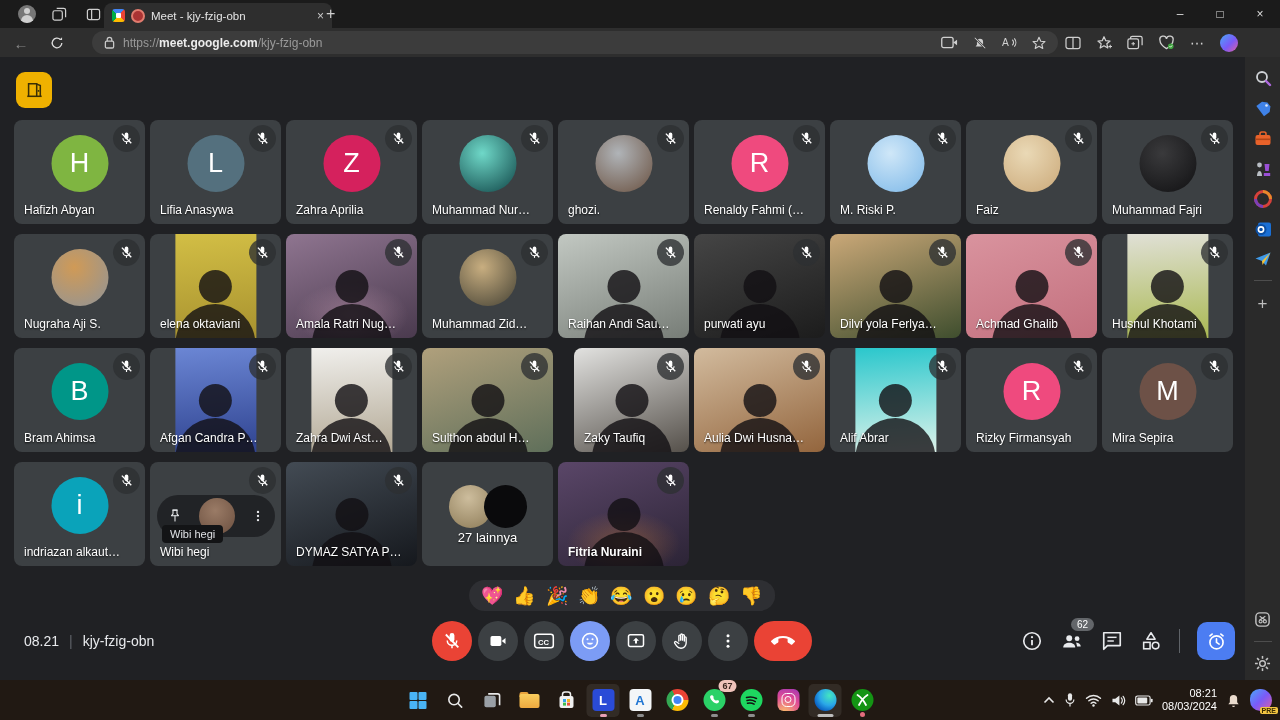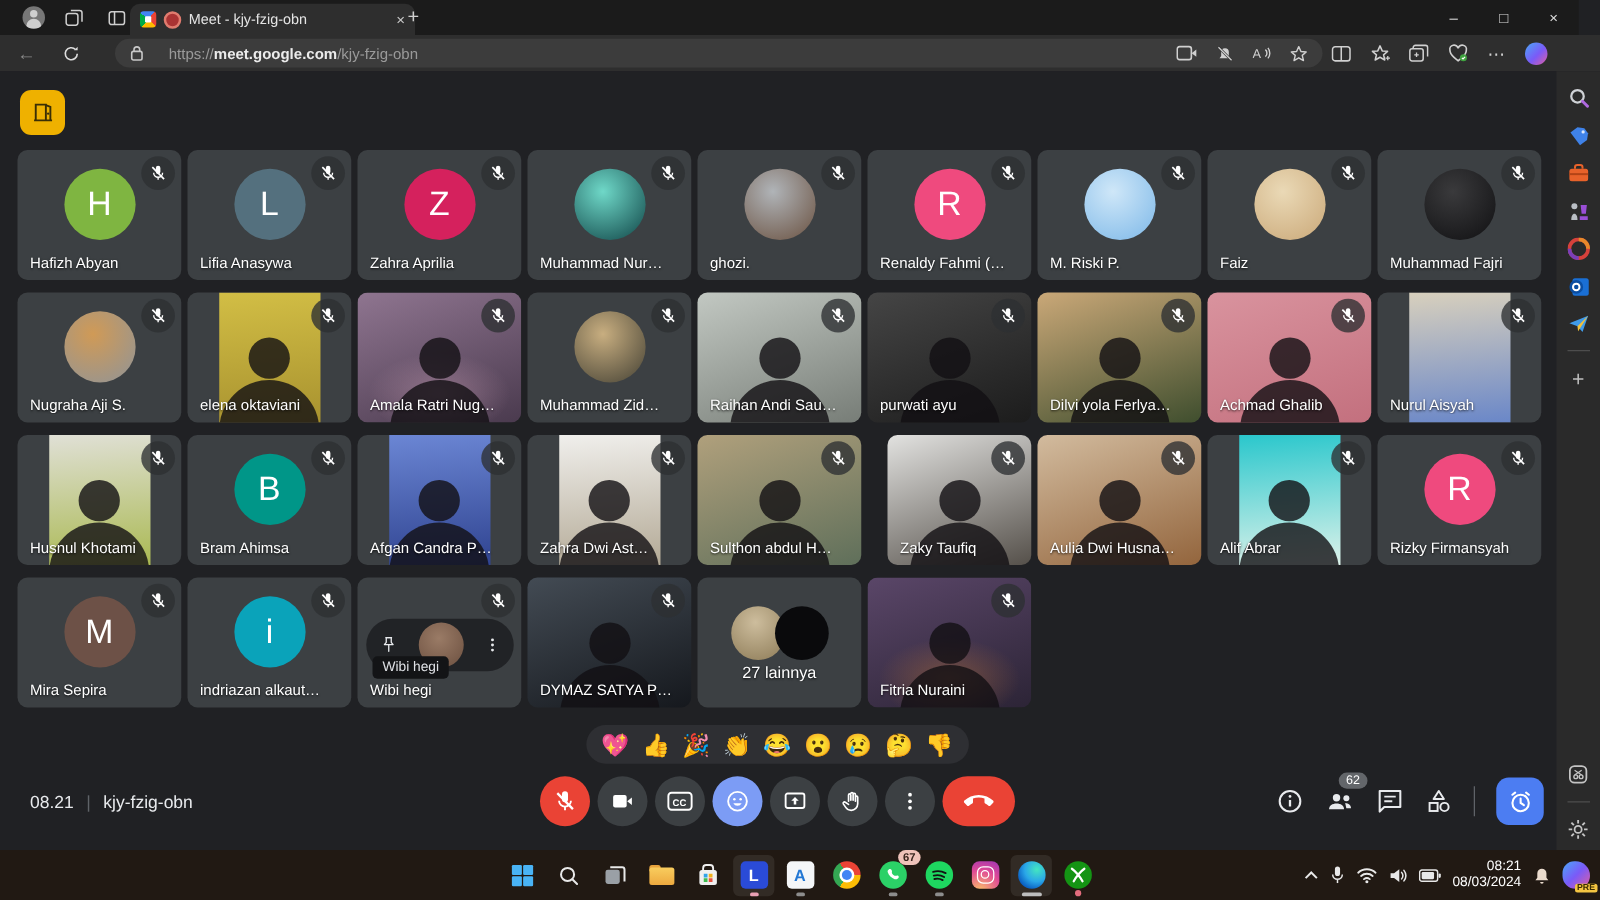--- a/index.html
+++ b/index.html
@@ -1,37 +1,37 @@
 <!DOCTYPE html>
 <html><head>
 <meta charset="utf-8">
 <style>
   html,body{margin:0;padding:0;background:#000;}
   #app{position:relative;width:1280px;height:720px;overflow:hidden;background:#202124;
        font-family:"Liberation Sans",sans-serif;-webkit-font-smoothing:antialiased;}
   
-  .tabbar{position:absolute;top:0;left:0;right:17px;height:28px;background:#1b1b1b;}
+  .tabbar{position:absolute;top:0;left:0;right:0;height:28px;background:#1b1b1b;}
   .tb-ico{position:absolute;top:5px;width:18px;height:18px;display:flex;align-items:center;justify-content:center;}
   .profile-circle{left:18px;width:18px;height:18px;border-radius:50%;background:#777;overflow:hidden;}
   .profile-circle::before{content:"";position:absolute;top:3px;left:6px;width:6px;height:6px;border-radius:50%;background:#cfcfcf;}
   .profile-circle::after{content:"";position:absolute;top:10px;left:3px;width:12px;height:8px;border-radius:6px 6px 0 0;background:#cfcfcf;}
   .tab{position:absolute;left:104px;top:3px;width:212px;height:25px;background:#2e2e2e;border-radius:8px 8px 0 0;
        display:flex;align-items:center;padding:0 8px;gap:6px;}
   .favicon{width:13px;height:13px;border-radius:3px;flex:0 0 auto;
        background:conic-gradient(from 40deg,#ea4335 0 25%,#ffba00 0 50%,#00ac47 0 75%,#4285f4 0 100%);position:relative;}
   .favicon::after{content:"";position:absolute;inset:4px;background:#fff;border-radius:1px;}
   .recdot{width:10px;height:10px;border-radius:50%;background:#a33;border:2px solid #e07b6e;flex:0 0 auto;}
   .tab-title{font-size:11.5px;color:#e4e4e4;flex:1;white-space:nowrap;overflow:hidden;}
   .tab-close{color:#c9c9c9;font-size:12px;flex:0 0 auto;}
   .newtab{position:absolute;left:326px;top:6px;color:#cfcfcf;font-size:16px;line-height:16px;}
   .wctrl{position:absolute;top:0;height:28px;width:40px;display:flex;align-items:center;justify-content:center;color:#dcdcdc;font-size:12px;}
   .toolbar{position:absolute;top:28px;left:0;right:0;height:29px;background:#2e2e2e;}
   .nav-ico{position:absolute;top:4px;width:22px;height:22px;display:flex;align-items:center;justify-content:center;font-size:15px;}
   .urlbar{position:absolute;left:92px;top:3px;width:966px;height:23px;background:#3c3c3c;border-radius:12px;
-       display:flex;align-items:center;padding:0 12px;gap:20px;box-sizing:border-box;}
+       display:flex;align-items:center;padding:0 12px;gap:8px;box-sizing:border-box;}
   .url-text{font-size:12px;white-space:nowrap;}
   .url-dim{color:#9a9a9a;} .url-main{color:#ececec;font-weight:bold;}
   .url-right{margin-left:auto;display:flex;align-items:center;gap:15px;}
   .tool-right{position:absolute;right:42px;top:0;height:29px;display:flex;align-items:center;gap:15px;}
   .ic{display:inline-flex;align-items:center;justify-content:center;}
   .blob{width:18px;height:18px;border-radius:50%;background:linear-gradient(135deg,#4aa8f7 0%,#7a5af8 55%,#e05fa0 100%);}
   
   .sidebar{position:absolute;top:57px;right:0;width:35px;bottom:40px;background:#2a2a2a;
        display:flex;flex-direction:column;align-items:center;padding:12px 0 8px;box-sizing:border-box;gap:13px;}
   .sb-div{width:18px;height:1px;background:#4d4d4d;}
@@ -520,32 +520,20 @@
             <svg viewBox="0 0 24 24">
               <rect x="9.1" y="2.5" width="5.8" height="10.5" rx="2.9" fill="#fff"></rect>
               <path d="M6.3 11.5a5.7 5.7 0 0 0 11.4 0" fill="none" stroke="#fff" stroke-width="1.8"></path>
               <path d="M12 17.2v3.4" stroke="#fff" stroke-width="1.8"></path>
               <path d="M4.6 4.2 19.6 19.6" stroke="#fff" stroke-width="2.2"></path>
             </svg>
           </span>
           <div class="label">Achmad Ghalib</div>
         </div>
         <div class="tile">
-          <div class="portrait" style="background:linear-gradient(175deg, #d8d0bd, #6a87c8)"></div>
-          <span class="mic">
-            <svg viewBox="0 0 24 24">
-              <rect x="9.1" y="2.5" width="5.8" height="10.5" rx="2.9" fill="#fff"></rect>
-              <path d="M6.3 11.5a5.7 5.7 0 0 0 11.4 0" fill="none" stroke="#fff" stroke-width="1.8"></path>
-              <path d="M12 17.2v3.4" stroke="#fff" stroke-width="1.8"></path>
-              <path d="M4.6 4.2 19.6 19.6" stroke="#fff" stroke-width="2.2"></path>
-            </svg>
-          </span>
-          <div class="label">Nurul Aisyah</div>
-        </div>
-        <div class="tile">
           <div class="portrait" style="background:linear-gradient(175deg, #e0e0d6, #aab952)">
             <div class="person"></div>
           </div>
           <span class="mic">
             <svg viewBox="0 0 24 24">
               <rect x="9.1" y="2.5" width="5.8" height="10.5" rx="2.9" fill="#fff"></rect>
               <path d="M6.3 11.5a5.7 5.7 0 0 0 11.4 0" fill="none" stroke="#fff" stroke-width="1.8"></path>
               <path d="M12 17.2v3.4" stroke="#fff" stroke-width="1.8"></path>
               <path d="M4.6 4.2 19.6 19.6" stroke="#fff" stroke-width="2.2"></path>
             </svg>
@@ -719,21 +707,21 @@
           </span>
           <div class="label">DYMAZ SATYA P…</div>
         </div>
         <div class="tile">
           <div class="ovwrap">
             <span class="ov a"></span>
             <span class="ov b"></span>
           </div>
           <div class="label center">27 lainnya</div>
         </div>
-        <div class="tile" style="background: radial-gradient(62% 45% at 50% 78%, rgba(208, 128, 56, 0.4), transparent 70%), linear-gradient(160deg, rgb(90, 70, 104), rgb(44, 36, 54));">
+        <div class="tile" style="background: radial-gradient(62% 45% at 50% 78%, rgba(208, 128, 56, 0.4), transparent 70%), linear-gradient(160deg, rgb(90, 70, 104), rgb(44, 36, 54)); font-weight: bold;">
           <div class="person"></div>
           <span class="mic">
             <svg viewBox="0 0 24 24">
               <rect x="9.1" y="2.5" width="5.8" height="10.5" rx="2.9" fill="#fff"></rect>
               <path d="M6.3 11.5a5.7 5.7 0 0 0 11.4 0" fill="none" stroke="#fff" stroke-width="1.8"></path>
               <path d="M12 17.2v3.4" stroke="#fff" stroke-width="1.8"></path>
               <path d="M4.6 4.2 19.6 19.6" stroke="#fff" stroke-width="2.2"></path>
             </svg>
           </span>
           <div class="label">Fitria Nuraini</div>

